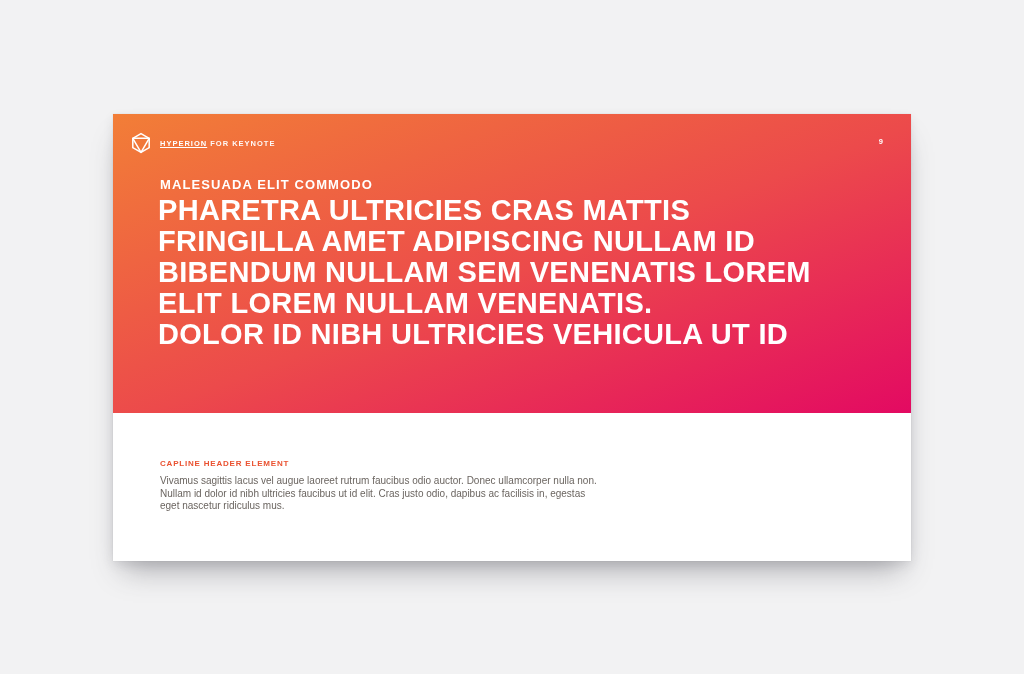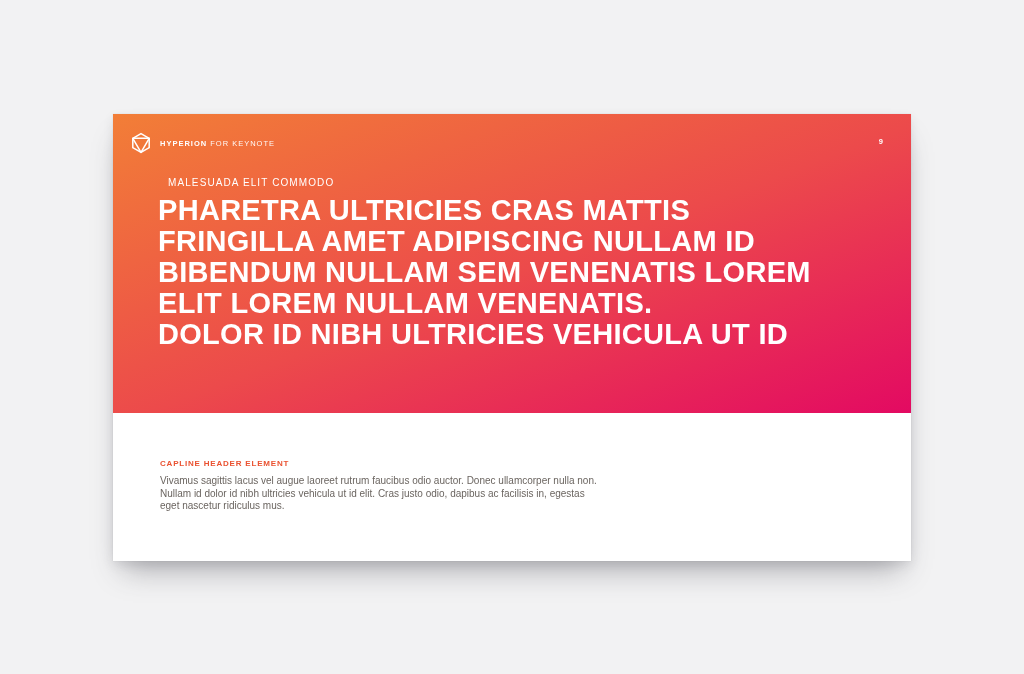--- a/index.html
+++ b/index.html
@@ -41,36 +41,36 @@
   }
   .brand {
     position: absolute;
     left: 47px;
     top: 25px;
     font-size: 7.5px;
     letter-spacing: 1px;
     color: #FFFFFF;
     white-space: nowrap;
   }
-  .brand .name { font-weight: 700; }
-  .brand .suffix { font-weight: 400; opacity: 0.95; }
+  .brand .name { font-weight: 700; text-decoration: underline; }
+  .brand .suffix { font-weight: 700; opacity: 0.95; }
   .page-number {
     position: absolute;
     right: 28px;
     top: 23px;
     font-size: 7.5px;
     font-weight: 700;
     color: #FFFFFF;
   }
   .eyebrow {
     position: absolute;
-    left: 55px;
+    left: 47px;
     top: 63px;
-    font-size: 10px;
-    font-weight: 400;
+    font-size: 13px;
+    font-weight: 700;
     letter-spacing: 1.1px;
     color: #FFFFFF;
     white-space: nowrap;
   }
   .headline {
     position: absolute;
     left: 45px;
     top: 81px;
     font-size: 29px;
     line-height: 31px;
@@ -134,19 +134,19 @@
     </div>
 
   </div>
 
   <div class="content-panel">
 
     <div class="capline">CAPLINE HEADER ELEMENT</div>
 
     <div class="body-text">
       <div>Vivamus sagittis lacus vel augue laoreet rutrum faucibus odio auctor. Donec ullamcorper nulla non.</div>
-      <div>Nullam id dolor id nibh ultricies vehicula ut id elit. Cras justo odio, dapibus ac facilisis in, egestas</div>
+      <div>Nullam id dolor id nibh ultricies faucibus ut id elit. Cras justo odio, dapibus ac facilisis in, egestas</div>
       <div>eget nascetur ridiculus mus.</div>
     </div>
 
   </div>
 
 </div>
 
 </body></html>

